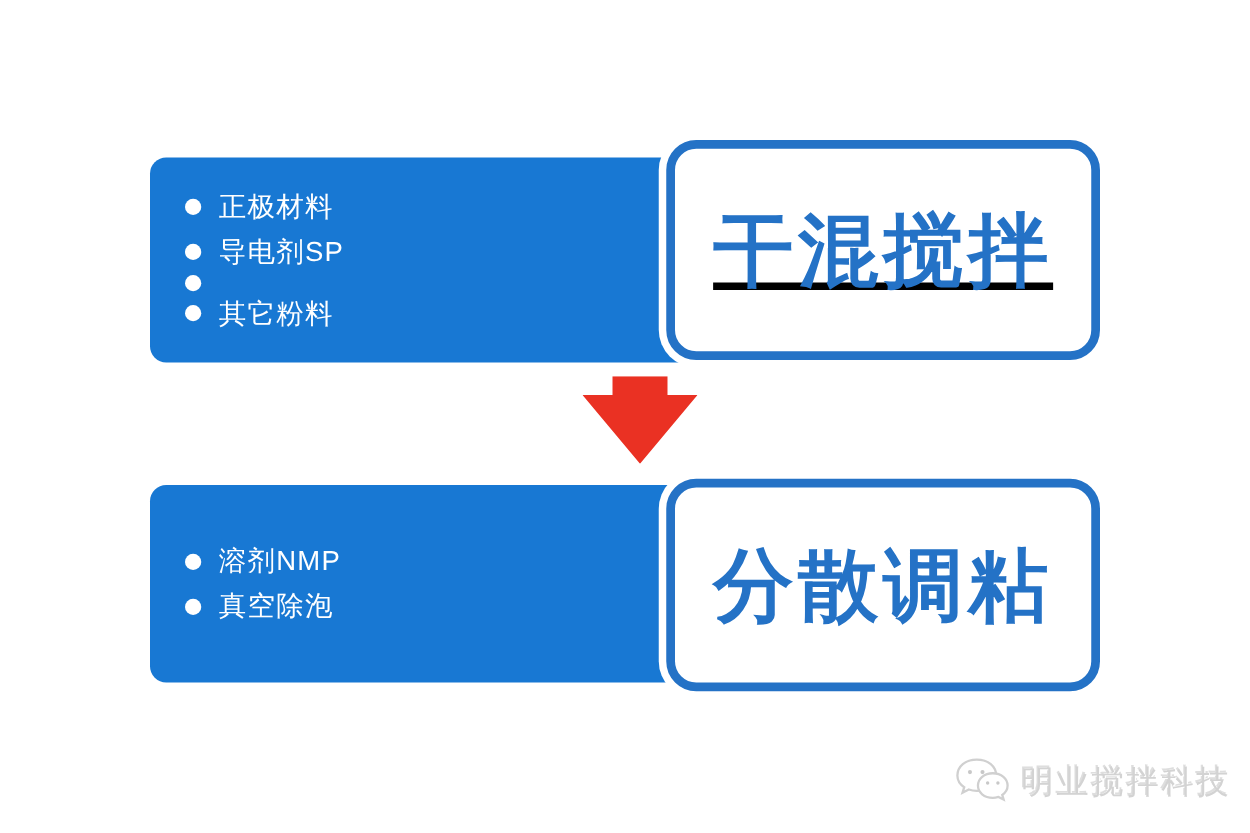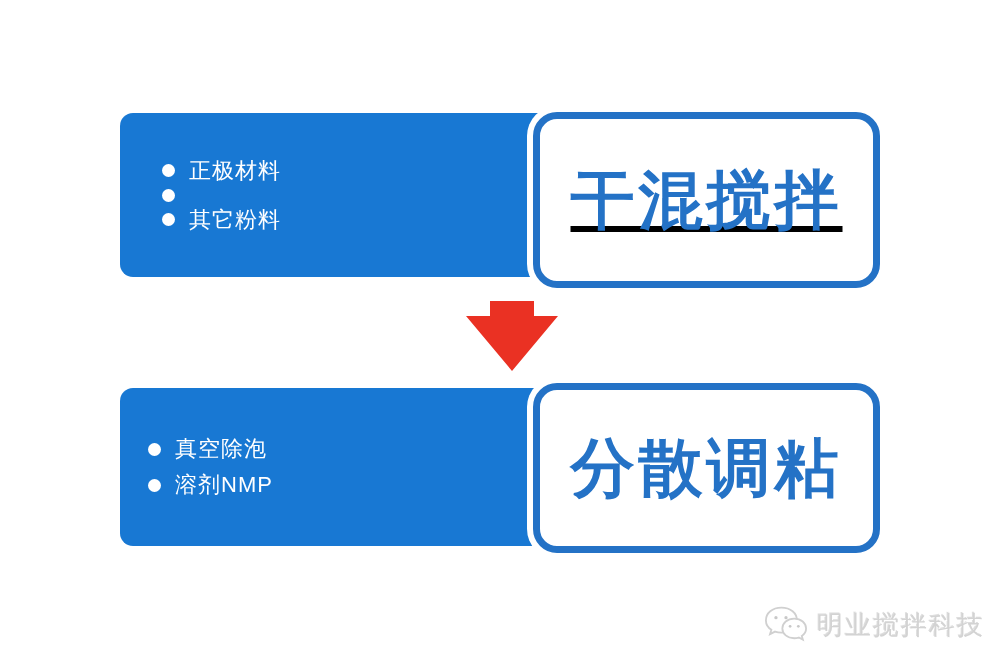--- a/index.html
+++ b/index.html
@@ -17,21 +17,21 @@
     width:1000px;height:666px;position:relative;overflow:hidden;
   }
   .stage{position:absolute;left:0;top:0;width:1000px;height:666px;background:var(--page-bg);}
 
   
   .bar{
     position:absolute;left:120px;width:756px;
     background:var(--bar-blue);border-radius:13px;
     display:flex;align-items:center;
   }
-  .bar-1{top:113px;height:164px;padding-left:14px;}
+  .bar-1{top:126px;height:164px;}
   .bar-2{top:388px;height:158px;}
 
   ul.items{list-style:none;padding-left:28px;}
   ul.items li{
     display:flex;align-items:center;
     color:var(--bullet-white);
     font-size:22px;line-height:36px;font-weight:400;
     letter-spacing:1px;
   }
   ul.items .dot{
@@ -80,44 +80,48 @@
 <div class="stage">
 
   <div class="bar bar-1">
     <ul class="items">
       <li>
         <span class="dot"></span>
         <span>正极材料</span>
       </li>
       <li>
         <span class="dot"></span>
+        <span>导电剂SP</span>
+      </li>
+      <li>
+        <span class="dot"></span>
       </li>
       <li>
         <span class="dot"></span>
         <span>其它粉料</span>
       </li>
     </ul>
   </div>
   <div class="card card-1">
     <span class="title">干混搅拌</span>
   </div>
 
   <svg class="arrow" viewBox="0 0 92 70" aria-hidden="true">
     <polygon points="24,0 68,0 68,15 92,15 46,70 0,15 24,15"></polygon>
   </svg>
 
   <div class="bar bar-2">
     <ul class="items">
       <li>
         <span class="dot"></span>
-        <span>真空除泡</span>
+        <span>溶剂NMP</span>
       </li>
       <li>
         <span class="dot"></span>
-        <span>溶剂NMP</span>
+        <span>真空除泡</span>
       </li>
     </ul>
   </div>
   <div class="card card-2">
     <span class="title">分散调粘</span>
   </div>
 
   <div class="watermark">
     <svg class="wm-icon" viewBox="0 0 50 46" aria-hidden="true">
       <g fill="none" stroke="#d0d0d0" stroke-width="2">

